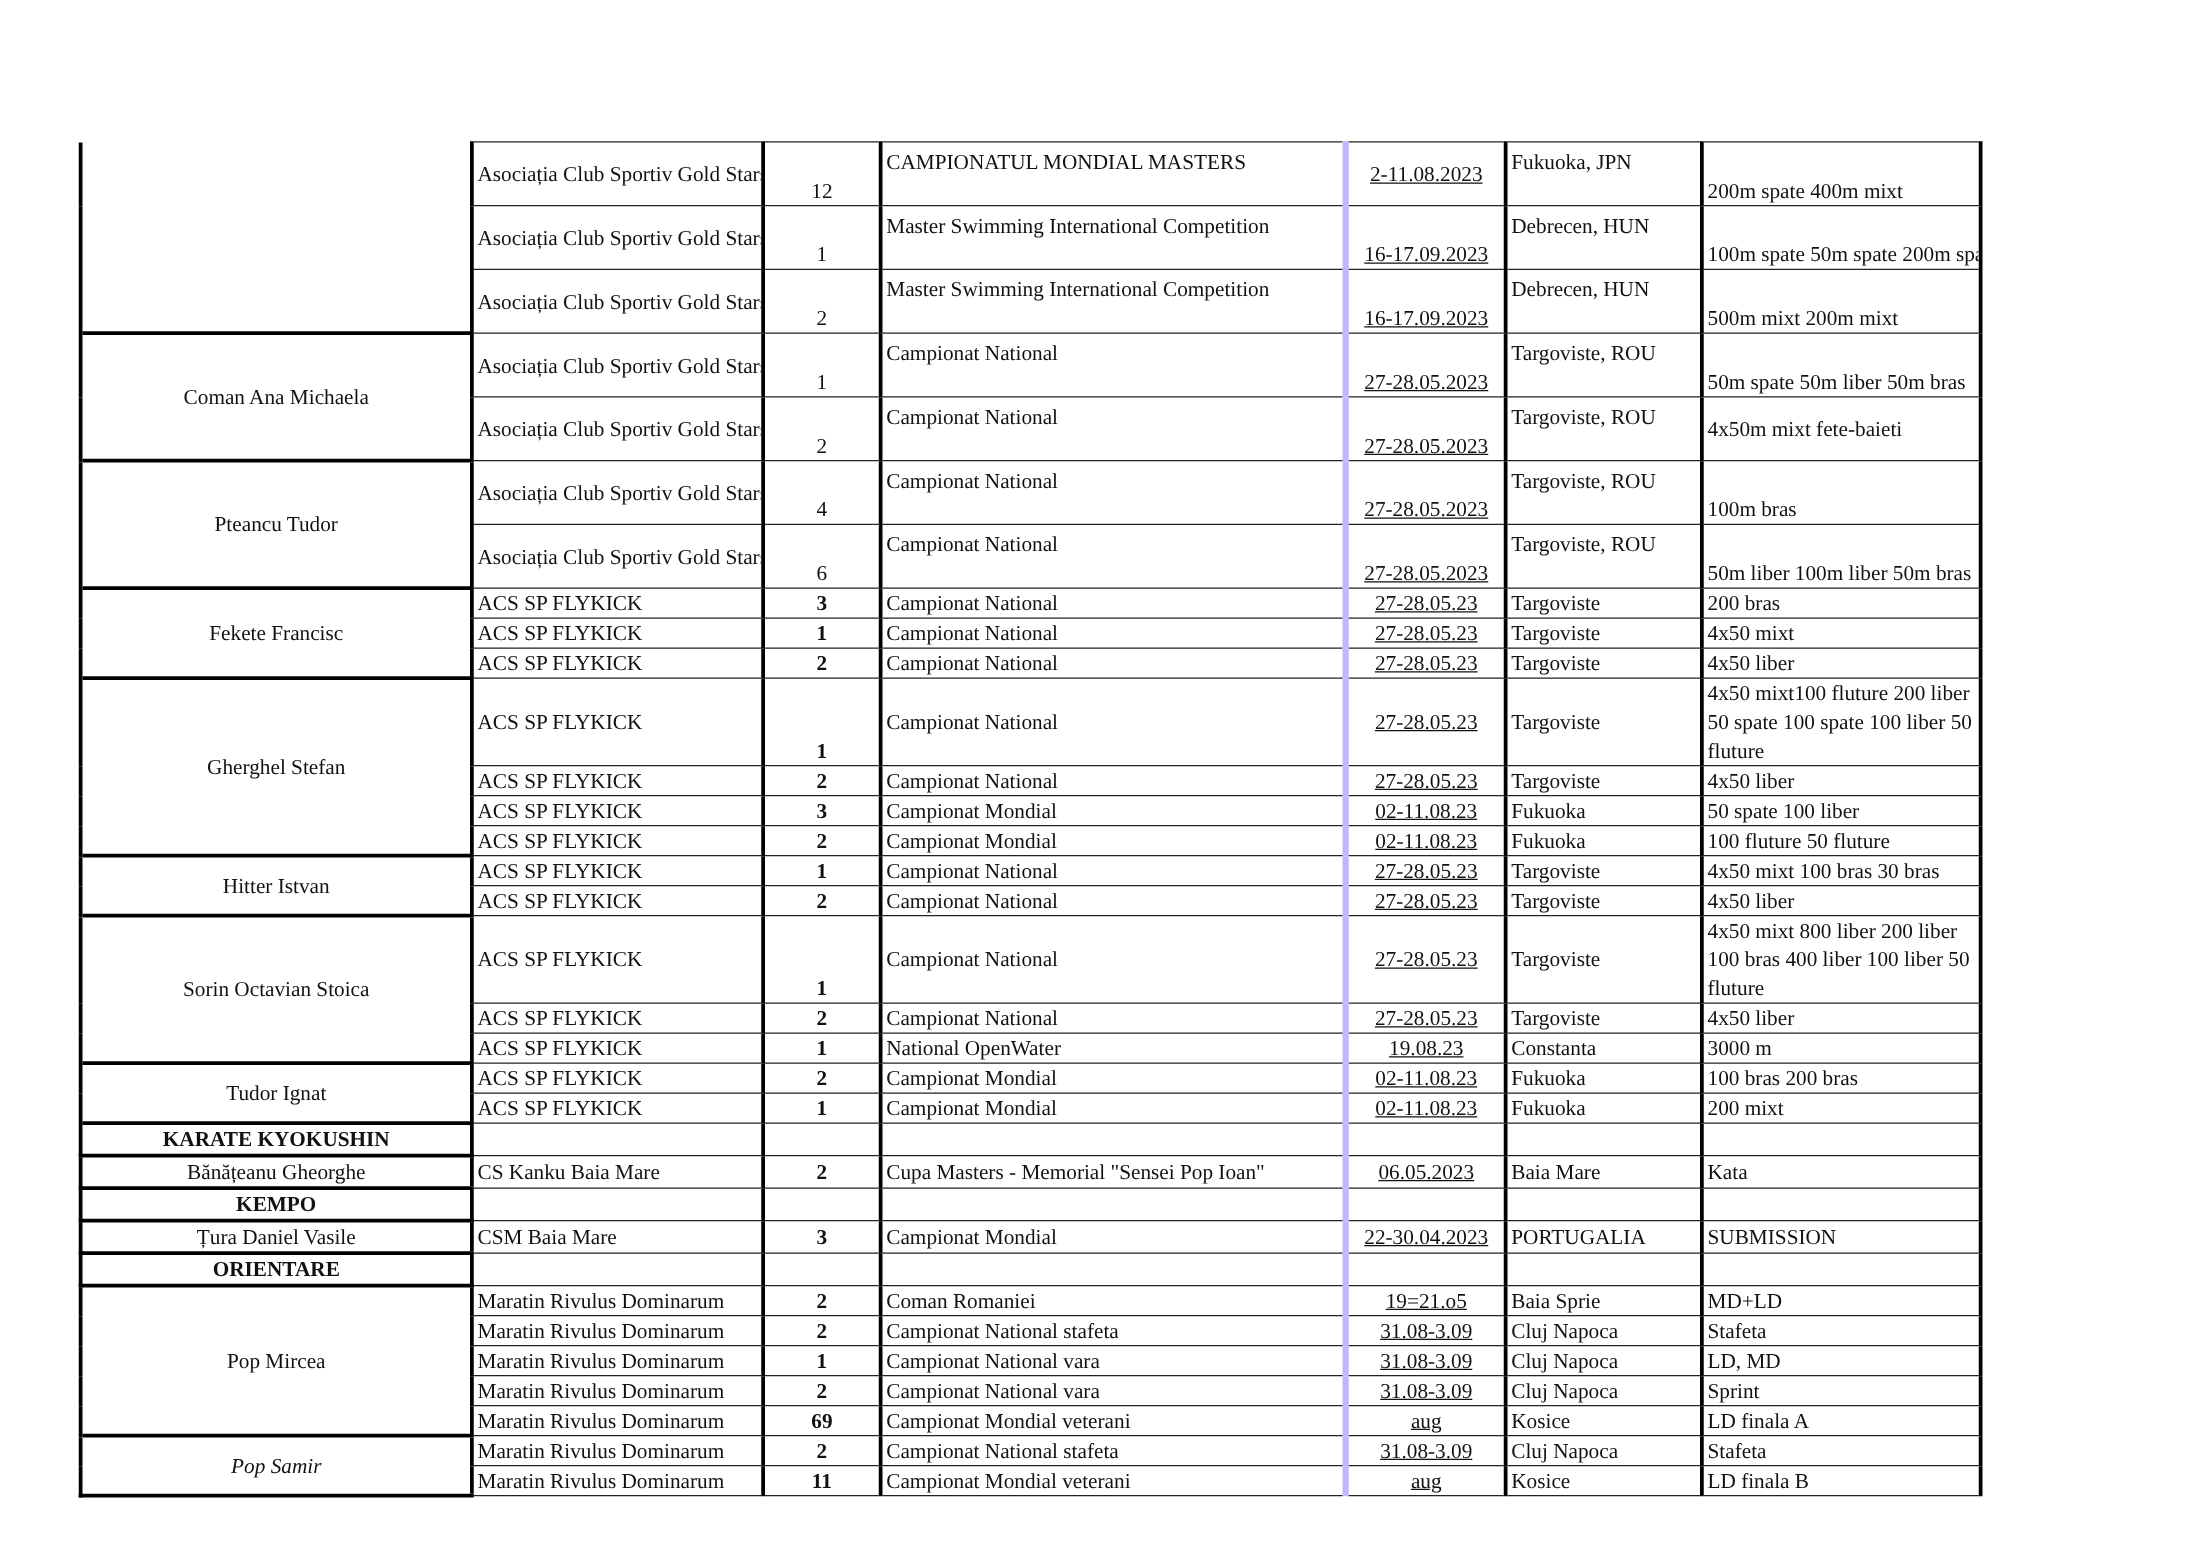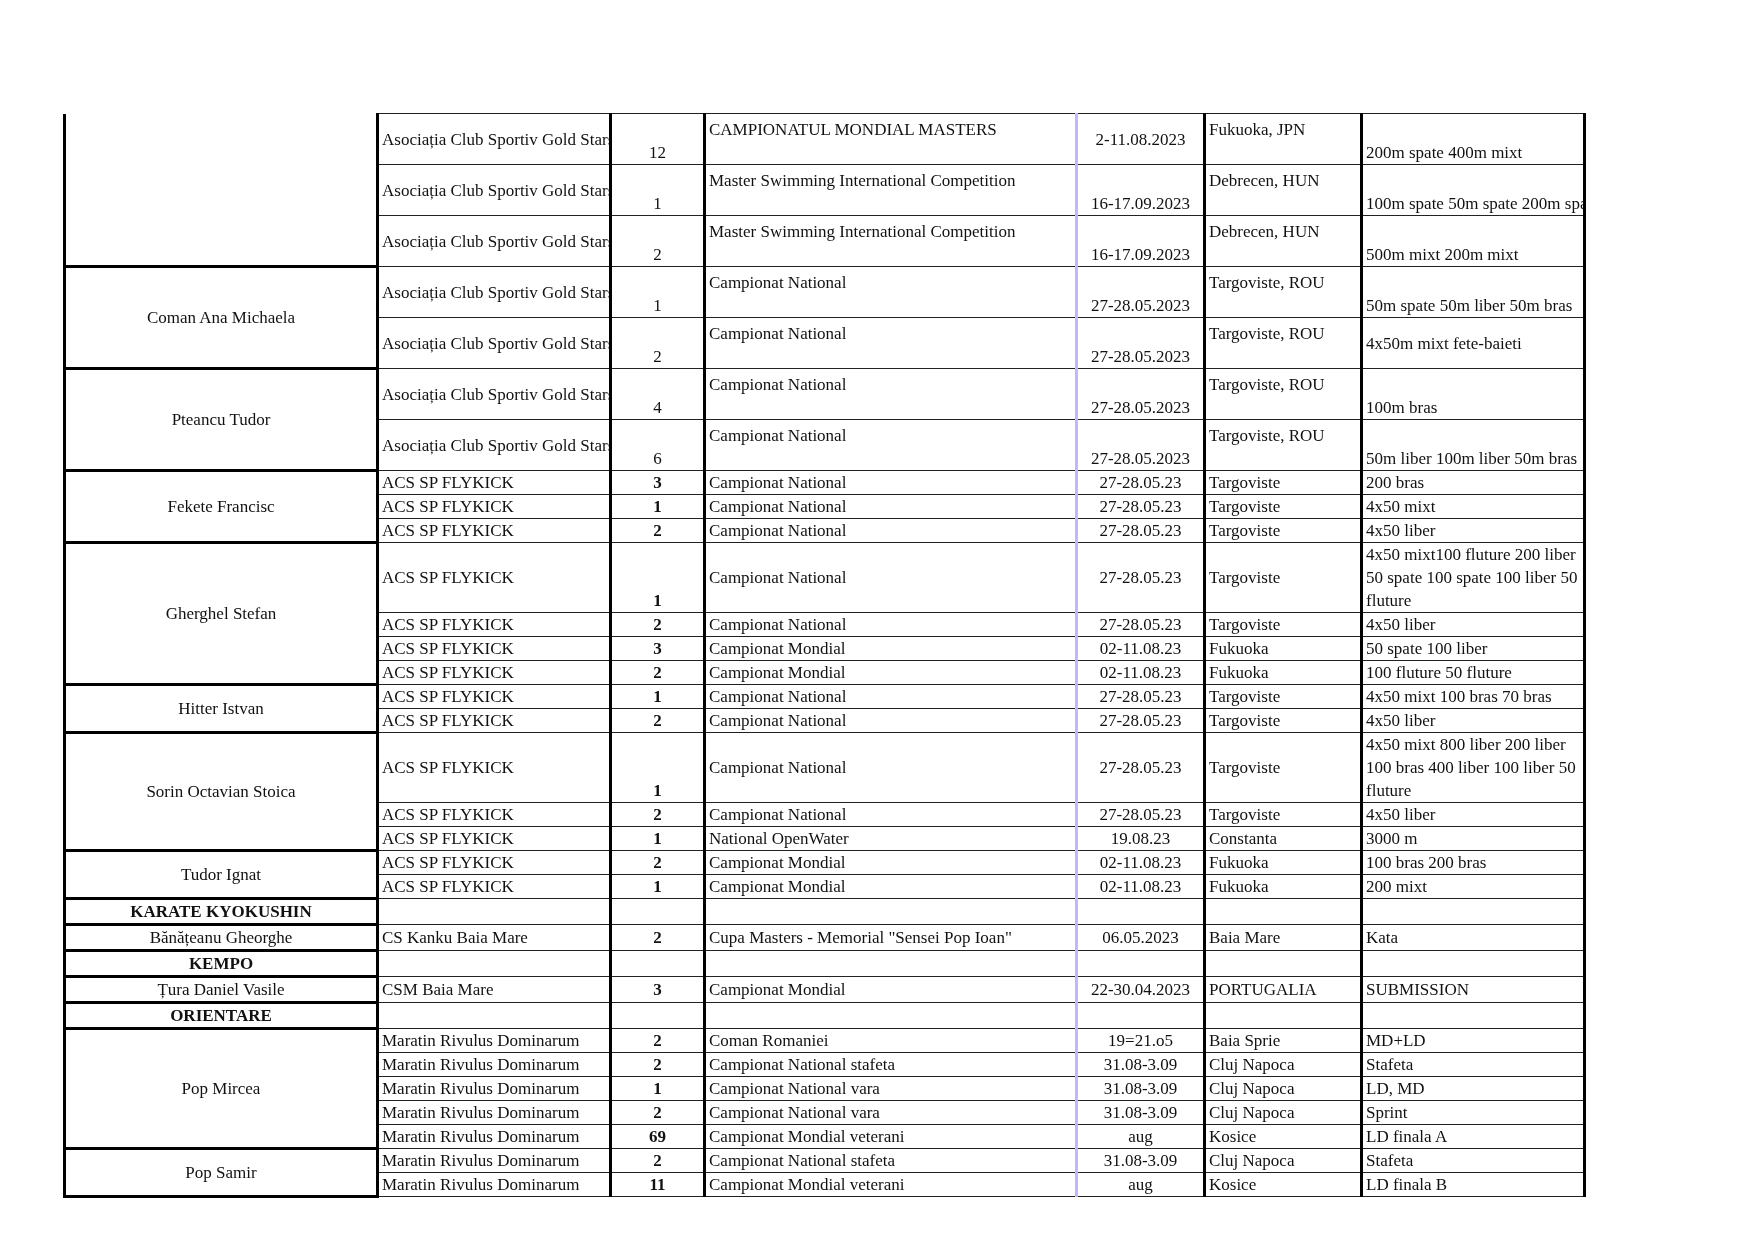--- a/index.html
+++ b/index.html
@@ -9,21 +9,21 @@
            table-layout: fixed; width: 1520px; }
   #sheet td { border: 1.5px solid #222; padding: 0 3px; font-size: 17px; line-height: 23px;
               overflow: hidden; white-space: nowrap; vertical-align: middle; }
   #sheet col.a { width: 313px; } #sheet col.b { width: 233px; } #sheet col.c { width: 94px; }
   #sheet col.d { width: 372px; } #sheet col.e { width: 128px; } #sheet col.f { width: 157px; }
   #sheet col.g { width: 223px; }
   #sheet td.colA { border-left: 3px solid #000; text-align: center; }
   #sheet td.colB { border-left: 3px solid #000; }
   #sheet td.colC { border-left: 3px solid #000; text-align: center; }
   #sheet td.colD { border-left: 3px solid #000; margin-left: 20px; }
-  #sheet td.colE { border-left: 3px solid #c4b5fd; text-align: center; }
+  #sheet td.colE { border-left: 5px solid #c4b5fd; text-align: center; text-decoration: underline; }
   #sheet td.colF { border-left: 3px solid #000; }
   #sheet td.colG { border-left: 3px solid #000; border-right: 3px solid #000; }
   tr.tall td { height: 46px; }
   tr.short td { height: 22px; }
   tr.tall td.wrap { white-space: normal; line-height: 23px; }
   td.bold { font-weight: bold; }
   td.bottom { vertical-align: bottom !important; }
   td.top { vertical-align: top !important; }
   td.section { font-weight: bold; border: 3px solid #000 !important; }
   td.thickbox { border-top: 3px solid #000 !important; border-bottom: 3px solid #000 !important; }
@@ -162,21 +162,21 @@
         <td class="colF">Fukuoka</td>
         <td class="colG">100 fluture 50 fluture</td>
       </tr>
       <tr class="short">
         <td class="colA" rowspan="2" style="border-top: 3px solid rgb(0, 0, 0);">Hitter Istvan</td>
         <td class="colB">ACS SP FLYKICK</td>
         <td class="colC bold ">1</td>
         <td class="colD">Campionat National</td>
         <td class="colE">27-28.05.23</td>
         <td class="colF">Targoviste</td>
-        <td class="colG">4x50 mixt 100 bras 70 bras</td>
+        <td class="colG">4x50 mixt 100 bras 30 bras</td>
       </tr>
       <tr class="short">
         <td class="colB">ACS SP FLYKICK</td>
         <td class="colC bold ">2</td>
         <td class="colD">Campionat National</td>
         <td class="colE">27-28.05.23</td>
         <td class="colF">Targoviste</td>
         <td class="colG">4x50 liber</td>
       </tr>
       <tr class="tall">
@@ -301,21 +301,21 @@
       </tr>
       <tr class="short">
         <td class="colB">Maratin Rivulus Dominarum</td>
         <td class="colC bold ">69</td>
         <td class="colD">Campionat Mondial veterani</td>
         <td class="colE">aug</td>
         <td class="colF">Kosice</td>
         <td class="colG">LD finala A</td>
       </tr>
       <tr class="short">
-        <td class="colA" rowspan="2" style="border-top: 3px solid rgb(0, 0, 0); border-bottom: 3px solid rgb(0, 0, 0);">Pop Samir</td>
+        <td class="colA" rowspan="2" style="border-top: 3px solid rgb(0, 0, 0); border-bottom: 3px solid rgb(0, 0, 0); font-style: italic;">Pop Samir</td>
         <td class="colB">Maratin Rivulus Dominarum</td>
         <td class="colC bold ">2</td>
         <td class="colD">Campionat National stafeta</td>
         <td class="colE">31.08-3.09</td>
         <td class="colF">Cluj Napoca</td>
         <td class="colG">Stafeta</td>
       </tr>
       <tr class="short last">
         <td class="colB">Maratin Rivulus Dominarum</td>
         <td class="colC bold ">11</td>

